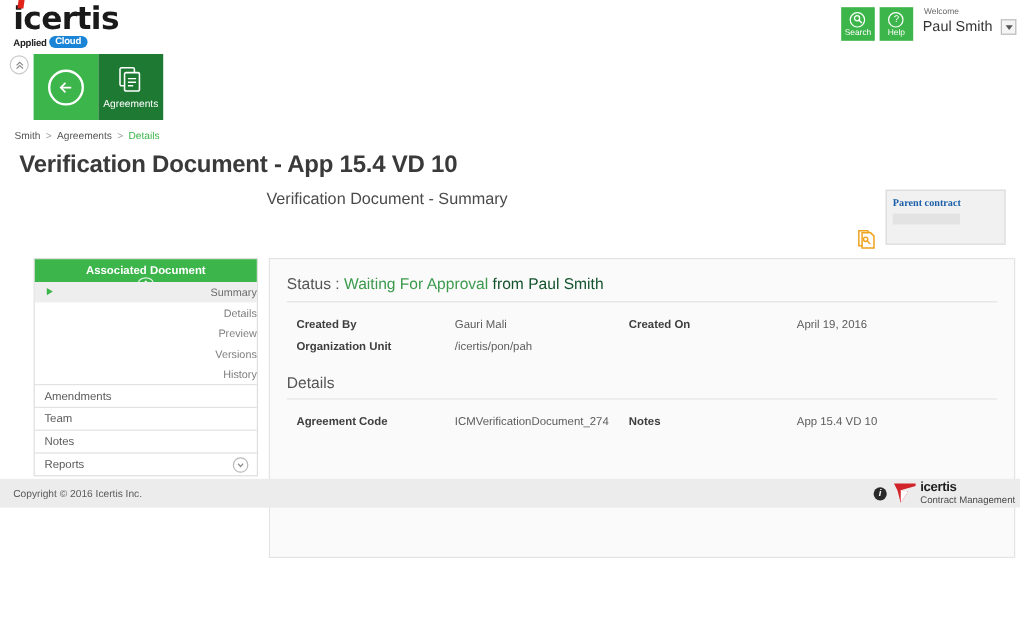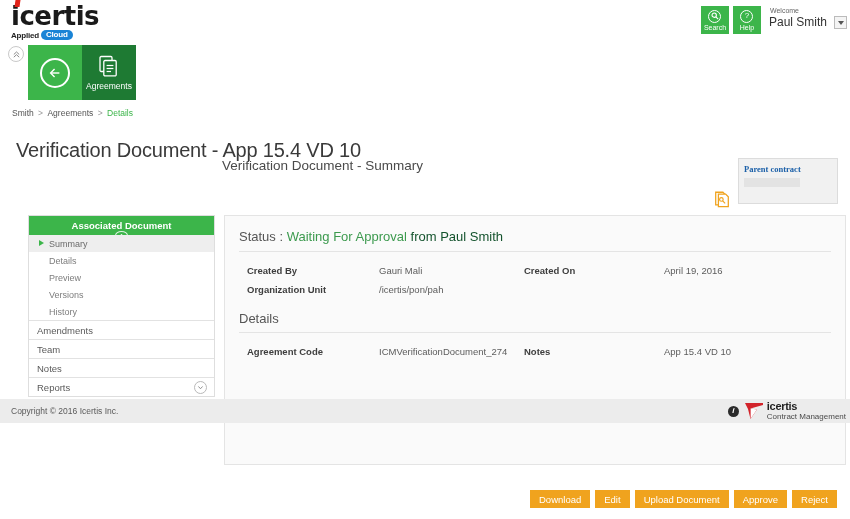--- a/index.html
+++ b/index.html
@@ -69,22 +69,22 @@
   }
 
   
   .breadcrumb { position: absolute; left: 11px; top: 108px; font-size: 8.5px; color: #555; }
   .breadcrumb span { margin: 0 1px; }
   .bc-sep { color: #9a9a9a; }
   .bc-cur { color: #3cb54a; }
 
   
   .page-title {
-    position: absolute; left: 16px; top: 139px;
-    font-size: 20px; color: #3a3a3a; font-weight: 400; letter-spacing: -0.2px;
+    position: absolute; left: 16px; top: 126px;
+    font-size: 20px; color: #3a3a3a; font-weight: 700; letter-spacing: -0.2px;
   }
   .sub-title {
     position: absolute; left: 222px; top: 158px;
     font-size: 13.5px; color: #4a4a4a; font-weight: 400;
   }
 
   
   .parent-tip {
     position: absolute; left: 738px; top: 158px; width: 100px; height: 46px;
     background: #f1f1f1; border: 1px solid #dcdcdc; font-family: Liberation Serif, serif;
@@ -100,21 +100,21 @@
     height: 19px; display: flex; align-items: center; padding: 4px 7px;
     justify-content: space-between; cursor: pointer; flex-direction: column;
   }
   .circ-btn {
     width: 13px; height: 13px; border: 1px solid rgba(255,255,255,.85); border-radius: 50%;
     display: flex; align-items: center; justify-content: center; font-size: 7px; line-height: 1;
   }
   .circ-btn.dark { border-color: #b9b9b9; color: #8d8d8d; }
   .sb-sub {
     height: 17px; display: flex; align-items: center; padding-left: 20px;
-    font-size: 9px; color: #7d7d7d; position: relative; cursor: pointer;
+    font-size: 9px; color: #7d7d7d; position: relative; cursor: pointer; justify-content: flex-end;
   }
   .sb-sub.active { background: #eeeeee; color: #6b6b6b; }
   .sb-sub.active::before {
     content: ""; position: absolute; left: 10px; top: 5px;
     border-left: 5px solid #3cb54a; border-top: 3.5px solid transparent; border-bottom: 3.5px solid transparent;
   }
   .sb-item {
     height: 19px; display: flex; align-items: center; justify-content: space-between;
     padding: 0 7px 0 8px; font-size: 9.5px; color: #5a5a5a;
     border-top: 1px solid #e2e2e2; cursor: pointer;
@@ -358,21 +358,14 @@
           <path d="M6.6 6.4 L13 7.6 L6.6 16.8 Z" fill="#ffffff"></path>
         </svg>
         <div class="foot-txt">
           <div class="f1">icertis</div>
           <div class="f2">Contract Management</div>
         </div>
       </div>
     </div>
   </div>
 
-  <div class="actions">
-    <button class="btn">Download</button>
-    <button class="btn">Edit</button>
-    <button class="btn">Upload Document</button>
-    <button class="btn">Approve</button>
-    <button class="btn">Reject</button>
-  </div>
 
 </div>
 
 </body></html>

